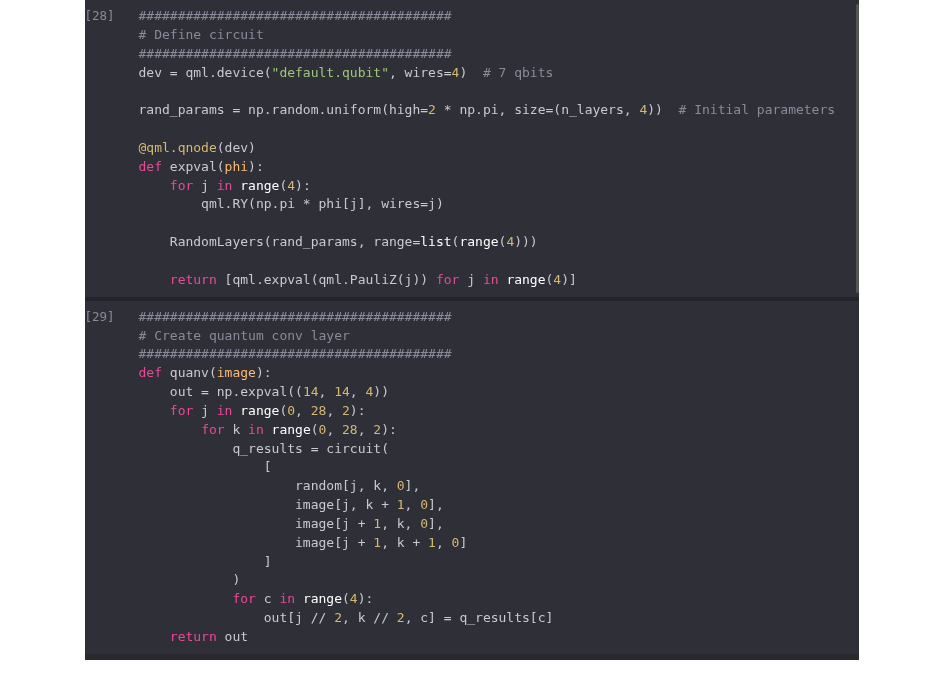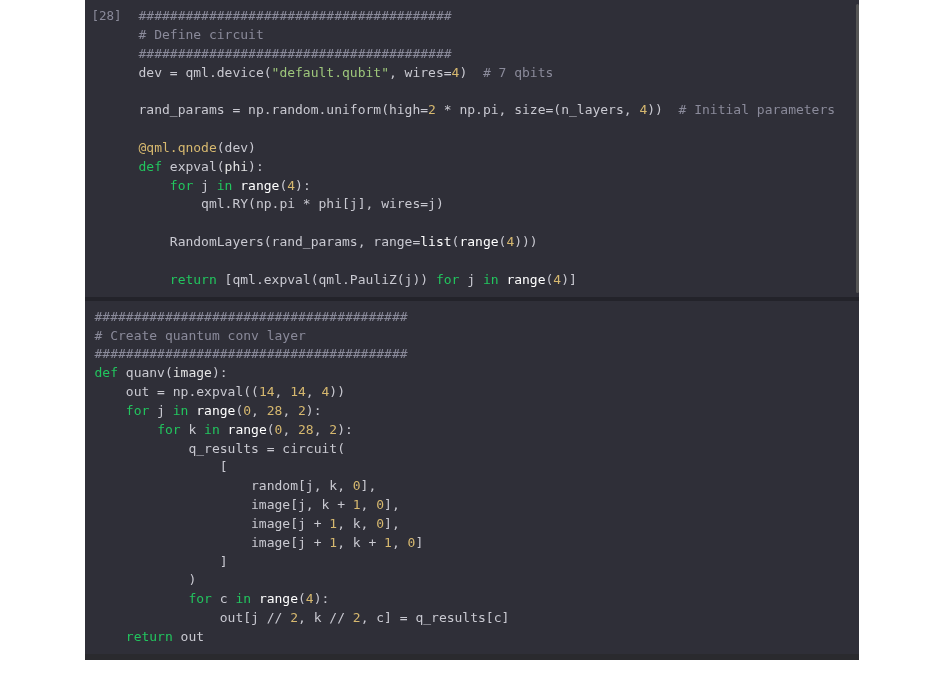--- a/index.html
+++ b/index.html
@@ -19,21 +19,21 @@
   .cell {
     display: flex;
     border-top: 4px solid #23232a;
     background: #2f2f38;
   }
   .cell:first-child { border-top: none; }
   .prompt-col {
     width: 44px;
     flex: 0 0 44px;
     padding: 7px 0 0 0;
-    text-align: center;
+    text-align: left;
     color: #8a8a9a;
     background: #2f2f38;
     font-size: 12.5px;
   }
   .code-col {
     flex: 1;
     padding: 7px 0 7px 10px;
     position: relative;
     overflow: hidden;
   }
@@ -46,25 +46,25 @@
     background: #555;
     border-radius: 2px;
   }
   pre {
     margin: 0;
     white-space: pre;
     color: #c9c9d1;
   }
   .c  { color: #8a8a9a; }   
   .s  { color: #9ec77b; }   
-  .k  { color: #22c55e; }   
+  .k  { color: #ec4899; }   
   .n  { color: #c9c9d1; }   
   .b  { color: #ffffff; }   
   .d  { color: #d6b86f; }   
-  .p  { color: #e5e5e5; }   
+  .p  { color: #fdba74; }   
 </style>
 </head>
 <body>
 
 <div class="notebook" id="nb">
     <div class="cell">
       <div class="prompt-col">[28]</div>
       <div class="code-col">
         <pre><span><span class="c">########################################</span></span>
 <span><span class="c"># Define circuit</span></span>
@@ -79,20 +79,21 @@
 <span><span class="n">        qml.RY(np.pi * phi[j], wires=j)</span></span>
 <span><span class="n"></span></span>
 <span><span class="n">    RandomLayers(rand_params, range=</span><span class="b">list</span><span class="n">(</span><span class="b">range</span><span class="n">(</span><span class="d">4</span><span class="n">)))</span></span>
 <span><span class="n"></span></span>
 <span><span class="n">    </span><span class="k">return</span><span class="n"> [qml.expval(qml.PauliZ(j)) </span><span class="k">for</span><span class="n"> j </span><span class="k">in</span><span class="n"> </span><span class="b">range</span><span class="n">(</span><span class="d">4</span><span class="n">)]</span></span>
 </pre>
         <div class="scroll-edge"></div>
       </div>
     </div>
     <div class="cell">
+      <div class="prompt-col">[29]</div>
       <div class="code-col">
         <pre><span><span class="c">########################################</span></span>
 <span><span class="c"># Create quantum conv layer</span></span>
 <span><span class="c">########################################</span></span>
 <span><span class="k">def</span><span class="n"> quanv(</span><span class="p">image</span><span class="n">):</span></span>
 <span><span class="n">    out = np.expval((</span><span class="d">14</span><span class="n">, </span><span class="d">14</span><span class="n">, </span><span class="d">4</span><span class="n">))</span></span>
 <span><span class="n">    </span><span class="k">for</span><span class="n"> j </span><span class="k">in</span><span class="n"> </span><span class="b">range</span><span class="n">(</span><span class="d">0</span><span class="n">, </span><span class="d">28</span><span class="n">, </span><span class="d">2</span><span class="n">):</span></span>
 <span><span class="n">        </span><span class="k">for</span><span class="n"> k </span><span class="k">in</span><span class="n"> </span><span class="b">range</span><span class="n">(</span><span class="d">0</span><span class="n">, </span><span class="d">28</span><span class="n">, </span><span class="d">2</span><span class="n">):</span></span>
 <span><span class="n">            q_results = circuit(</span></span>
 <span><span class="n">                [</span></span>

